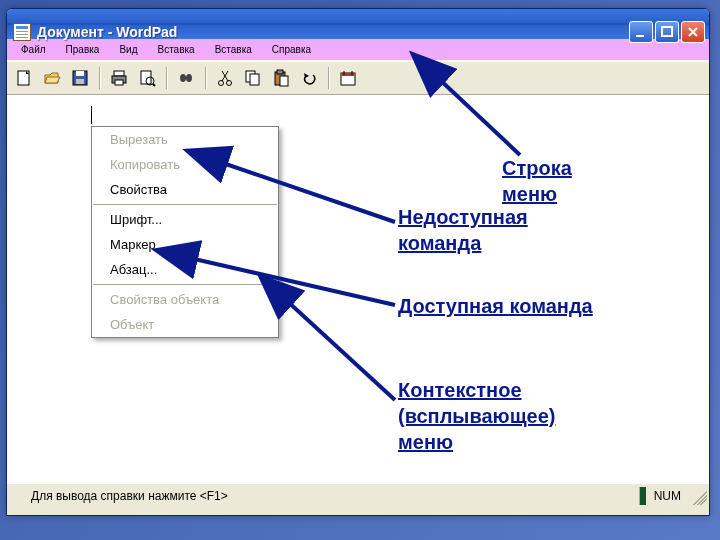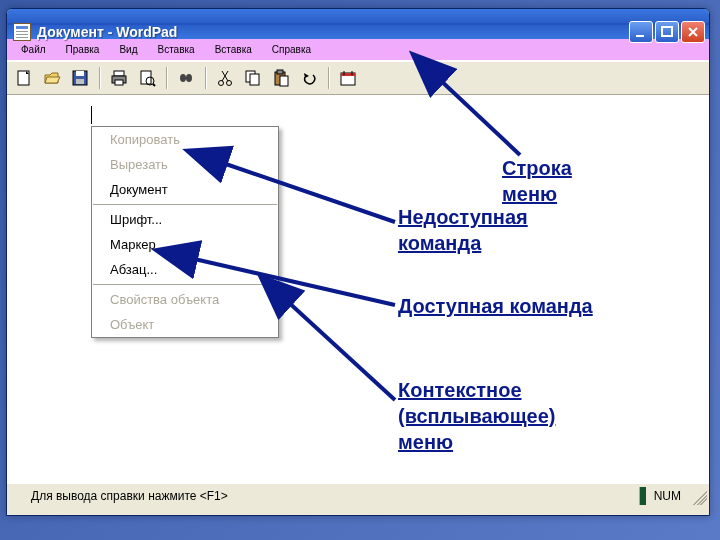--- a/index.html
+++ b/index.html
@@ -283,23 +283,23 @@
           <line x1="5" y1="2" x2="5" y2="6" stroke="#000"></line>
           <line x1="13" y1="2" x2="13" y2="6" stroke="#000"></line>
         </svg>
       </div>
   </div>
 
   <div class="content">
     <div class="text-cursor"></div>
 
     <div class="context-menu">
+      <div class="cm-item disabled">Вырезать</div>
       <div class="cm-item disabled">Копировать</div>
-      <div class="cm-item disabled">Вырезать</div>
-      <div class="cm-item">Документ</div>
+      <div class="cm-item">Свойства</div>
       <div class="cm-sep"></div>
       <div class="cm-item">Шрифт...</div>
       <div class="cm-item">Маркер</div>
       <div class="cm-item">Абзац...</div>
       <div class="cm-sep"></div>
       <div class="cm-item disabled">Свойства объекта</div>
       <div class="cm-item disabled">Объект</div>
     </div>
   </div>
 

